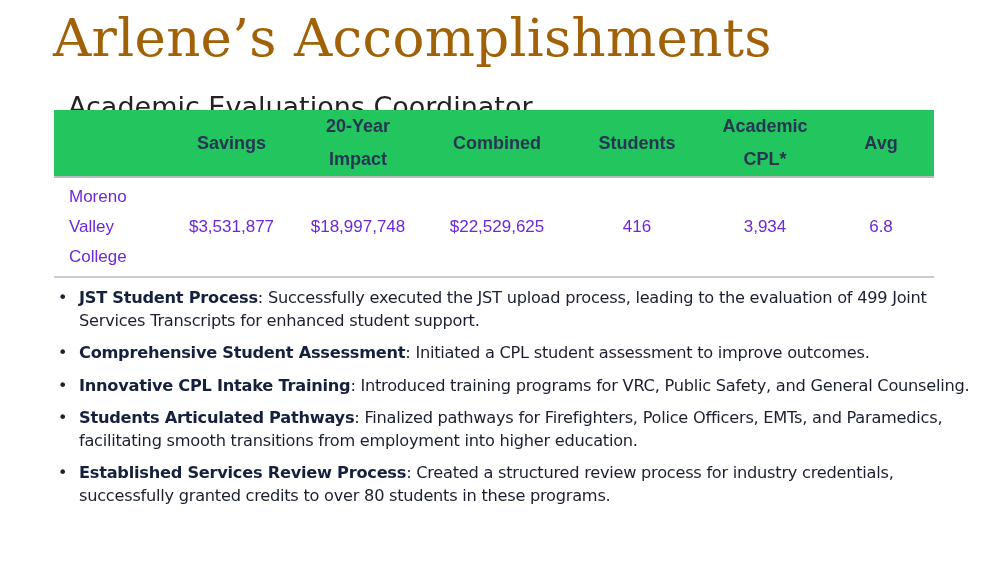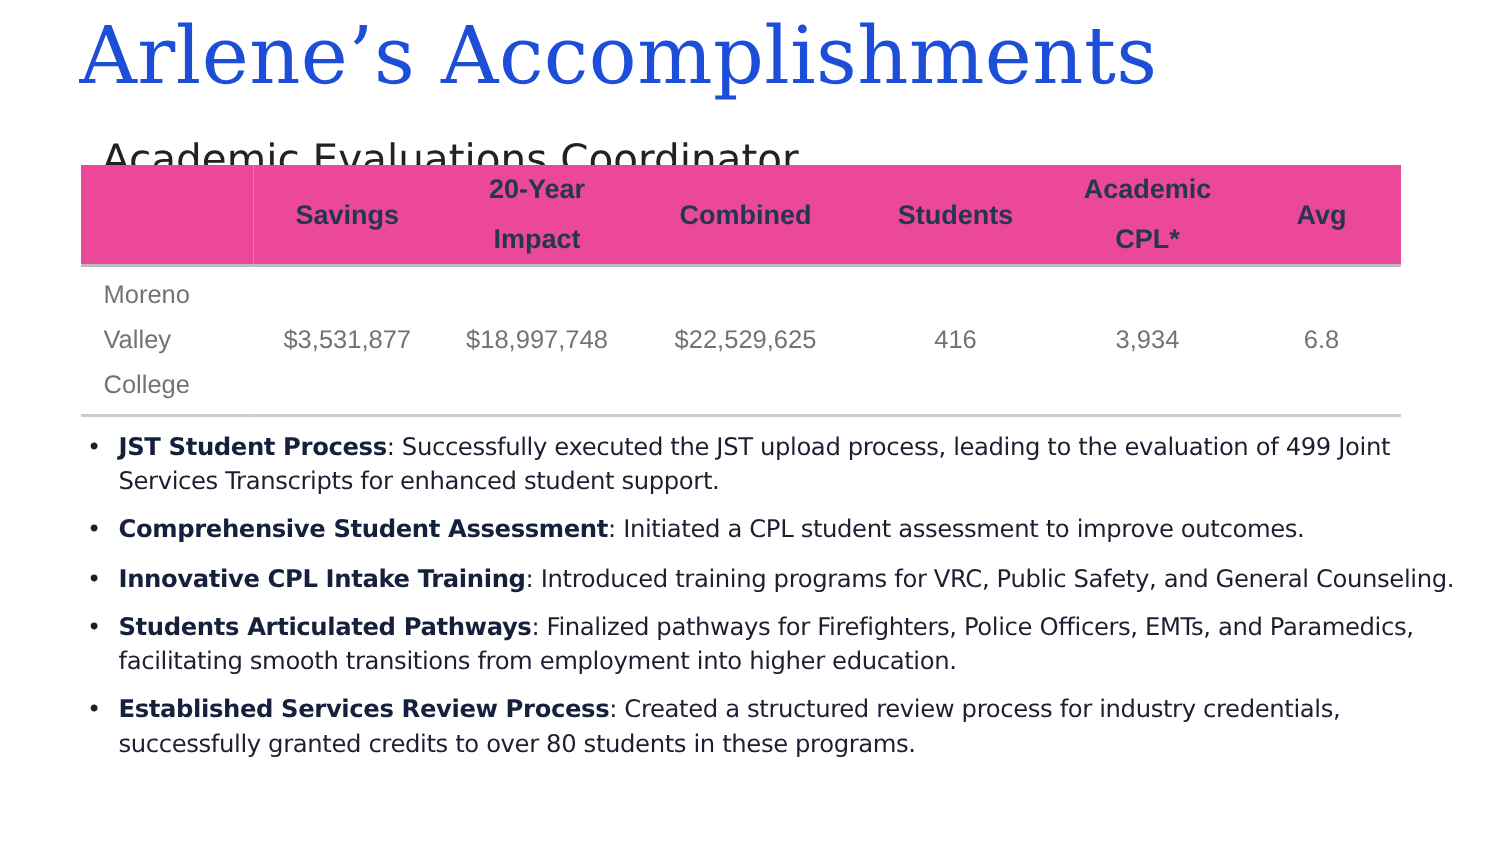--- a/index.html
+++ b/index.html
@@ -3,38 +3,38 @@
   <meta charset="utf-8">
   <style>
     html, body { margin: 0; padding: 0; }
     body {
       width: 1000px; height: 564px; background: #ffffff; position: relative; overflow: hidden;
       font-family: "Liberation Sans", sans-serif;
     }
     .title {
       position: absolute; left: 53px; top: 2px;
       font-family: "DejaVu Serif", "Liberation Serif", serif;
-      font-size: 53px; line-height: 72px; color: #1d4ed8; letter-spacing: 0.3px;
+      font-size: 53px; line-height: 72px; color: #a16207; letter-spacing: 0.3px;
       margin: 0; font-weight: normal;
     }
     .subtitle {
       position: absolute; left: 52px; top: 74px;
       font-family: "DejaVu Sans", "Liberation Sans", sans-serif;
       font-size: 27px; line-height: 34px; color: #222222; margin: 16px; font-weight: normal;
     }
     .tbl-wrap { position: absolute; left: 54px; top: 110px; width: 880px; }
     table { border-collapse: collapse; width: 880px; table-layout: fixed; }
-    thead tr { background: #ec4899; }
+    thead tr { background: #22c55e; }
     th {
       font-family: "Liberation Sans", sans-serif; font-weight: bold; color: #253651;
       font-size: 18px; line-height: 33px; height: 64px; padding: 0; text-align: center;
       border-bottom: 2px solid #b9bcc1;
     }
     td {
-      font-family: "Liberation Sans", sans-serif; color: #737373; font-size: 17px;
+      font-family: "Liberation Sans", sans-serif; color: #6d28d9; font-size: 17px;
       text-align: center; padding: 0; height: 98px; border-bottom: 2px solid #c9ccd0;
     }
     td.college { text-align: left; padding-left: 15px; line-height: 30px; }
     .bullets { position: absolute; left: 58px; top: 287px; width: 920px; margin: 0; padding: 0; list-style: none; }
     .bullets li {
       position: relative; padding-left: 21px;
       font-family: "DejaVu Sans", "Liberation Sans", sans-serif;
       font-size: 16.2px; line-height: 22.5px; color: #1b1f30; margin-bottom: 10px; letter-spacing: -0.25px;
     }
     .bullets li .dot { position: absolute; left: 0; top: 0; font-size: 16px; color: #1b1f30; }

